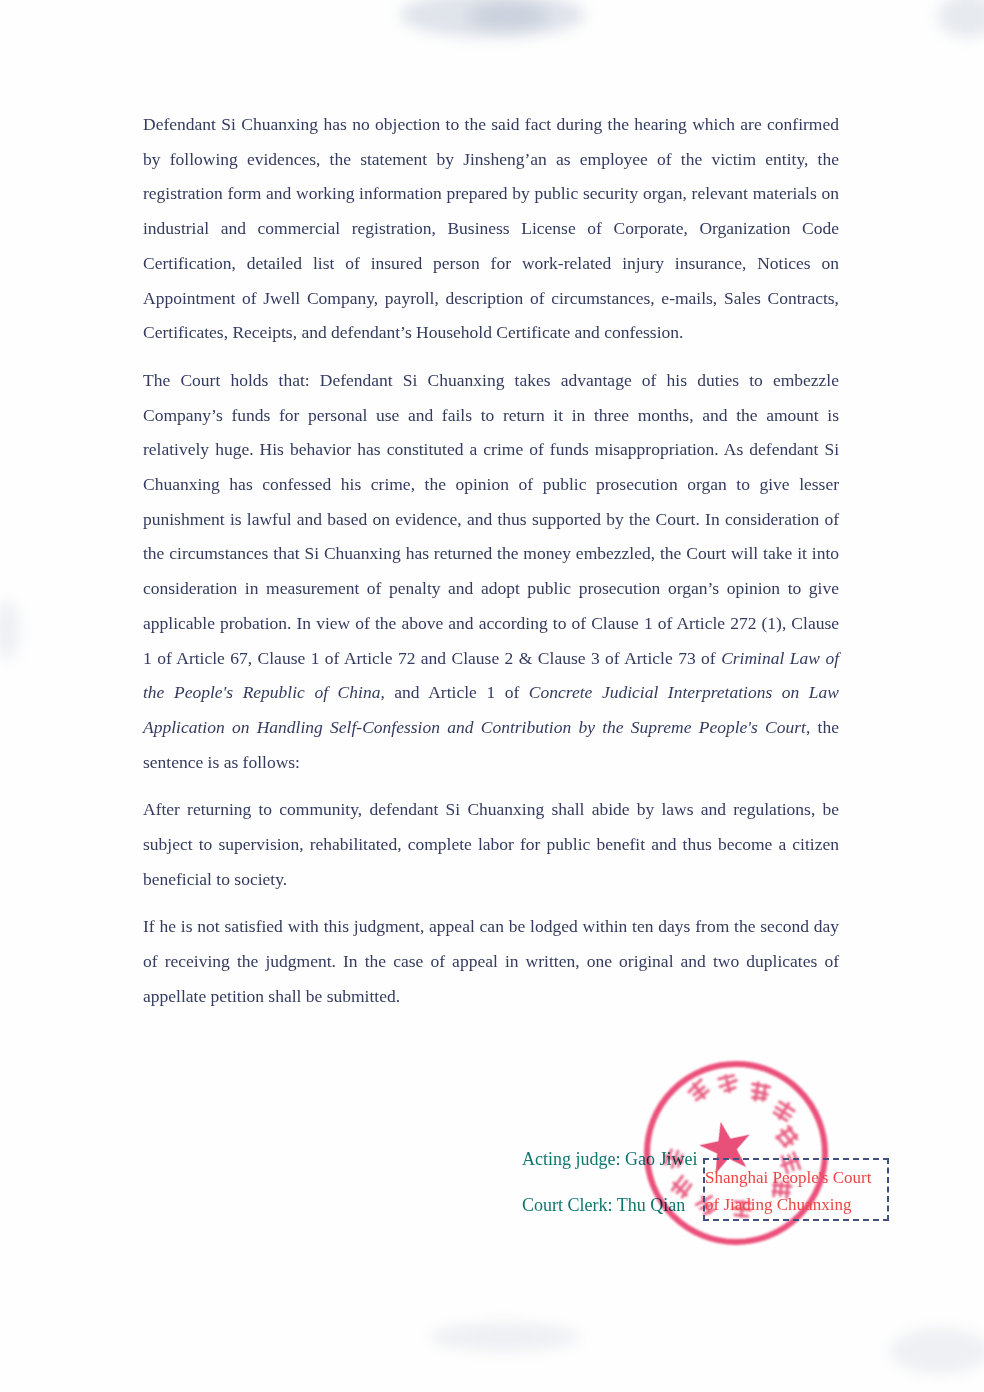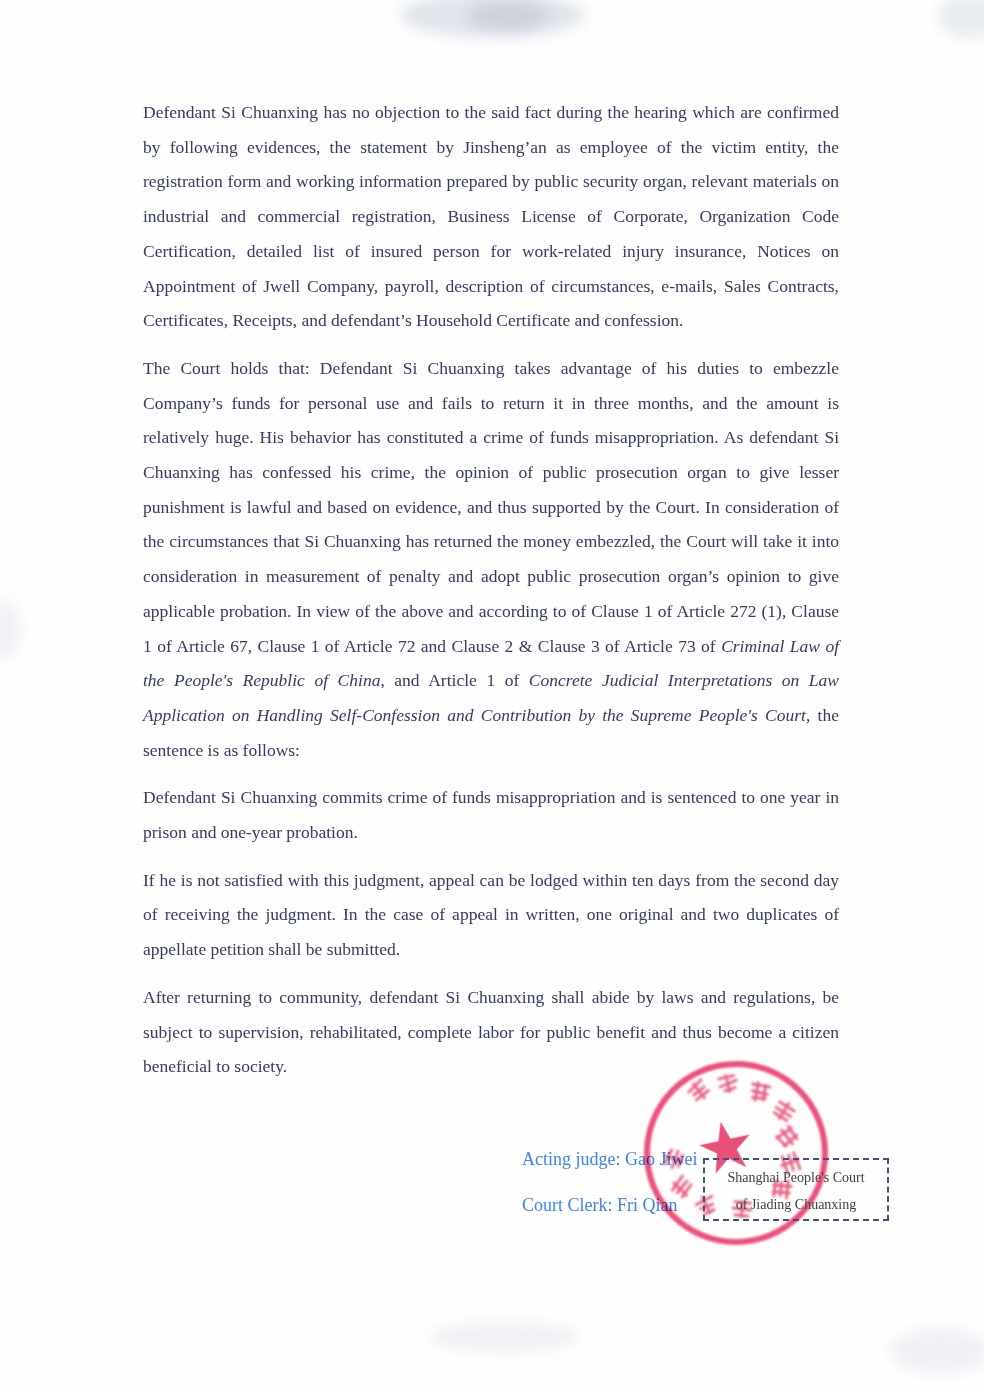--- a/index.html
+++ b/index.html
@@ -21,27 +21,28 @@
   .smudge-bottom  { left:430px; top:1322px;width:150px; height:30px; background:rgba(160,170,190,0.16); }
   .smudge-bottomright { left:890px; top:1328px; width:100px; height:46px; background:rgba(160,170,190,0.16); }
 
   .text-column {
     position:absolute; left:143px; top:95px; width:696px;
     font-size:17.5px; line-height:34.7px;
   }
   .text-column p {
     text-align:justify; text-align-last:left;
     margin-bottom:13px;
+    margin-top:12px;
   }
   .text-column p.note { padding-left:6px; }
   .italic { font-style:italic; }
 
   .signature {
     position:absolute; left:522px; top:1136px;
-    font-size:18px; line-height:46px; color:#3b82f6;
+    font-size:18px; line-height:46px; color:#0f766e;
     white-space:nowrap;
   }
 
   
   .stamp {
     position:absolute; left:644px; top:1061px; width:184px; height:184px;
     mix-blend-mode:multiply; pointer-events:none;
   }
   .stamp-ring {
     position:absolute; inset:0; border-radius:50%;
@@ -50,52 +51,51 @@
   }
   .stamp-star { position:absolute; left:54px; top:58px; filter:blur(0.6px); transform:rotate(-12deg); }
   .seal-mark { position:absolute; width:24px; height:24px; filter:blur(0.9px); opacity:0.75; }
   .seal-mark svg { width:100%; height:100%; }
   .seal-mark path { stroke:#e22a5a; stroke-width:2.6; fill:none; stroke-linecap:round; }
 
   
   .stamp-label {
     position:absolute; left:703px; top:1158px; width:186px; height:63px;
     border:2px dashed #41507f;
-    text-align:center; padding-top:4px;
-    font-size:14px; line-height:27px; color:#404040;
+    padding-top:4px;
+    font-size:17px; line-height:27px; color:#ef4444;
   }
 </style>
 </head>
 <body>
 
 <div class="page">
 
   <div class="smudge smudge-top"></div>
   <div class="smudge smudge-top2"></div>
   <div class="smudge smudge-topright"></div>
   <div class="smudge smudge-left"></div>
   <div class="smudge smudge-bottom"></div>
   <div class="smudge smudge-bottomright"></div>
 
   <main class="text-column">
     <p>Defendant Si Chuanxing has no objection to the said fact during the hearing which are confirmed by following evidences, the statement by Jinsheng’an as employee of the victim entity, the registration form and working information prepared by public security organ, relevant materials on industrial and commercial registration, Business License of Corporate, Organization Code Certification, detailed list of insured person for work-related injury insurance, Notices on Appointment of Jwell Company, payroll, description of circumstances, e-mails, Sales Contracts, Certificates, Receipts, and defendant’s Household Certificate and confession.</p>
 
     <p><span>The Court holds that: Defendant Si Chuanxing takes advantage of his duties to embezzle Company’s funds for personal use and fails to return it in three months, and the amount is relatively huge. His behavior has constituted a crime of funds misappropriation. As defendant Si Chuanxing has confessed his crime, the opinion of public prosecution organ to give lesser punishment is lawful and based on evidence, and thus supported by the Court. In consideration of the circumstances that Si Chuanxing has returned the money embezzled, the Court will take it into consideration in measurement of penalty and adopt public prosecution organ’s opinion to give applicable probation. In view of the above and according to of Clause 1 of Article 272 (1), Clause 1 of Article 67, Clause 1 of Article 72 and Clause 2 &amp; Clause 3 of Article 73 of </span><span class="italic">Criminal Law of the People's Republic of China</span><span>, and Article 1 of </span><span class="italic">Concrete Judicial Interpretations on Law Application on Handling Self-Confession and Contribution by the Supreme People's Court</span><span>, the sentence is as follows:</span></p>
 
-    <p>Defendant Si Chuanxing commits crime of funds misappropriation and is sentenced to one year in prison and one-year probation.</p>
 
 
+    <p>After returning to community, defendant Si Chuanxing shall abide by laws and regulations, be subject to supervision, rehabilitated, complete labor for public benefit and thus become a citizen beneficial to society.</p>
+
     <p>If he is not satisfied with this judgment, appeal can be lodged within ten days from the second day of receiving the judgment. In the case of appeal in written, one original and two duplicates of appellate petition shall be submitted.</p>
-
-    <p>After returning to community, defendant Si Chuanxing shall abide by laws and regulations, be subject to supervision, rehabilitated, complete labor for public benefit and thus become a citizen beneficial to society.</p>
   </main>
 
   <div class="signature">
     <div>Acting judge: Gao Jiwei</div>
-    <div>Court Clerk: Fri Qian</div>
+    <div>Court Clerk: Thu Qian</div>
   </div>
 
   <div class="stamp">
     <div class="stamp-ring"></div>
     <svg class="stamp-star" width="56" height="56" viewBox="0 0 100 100">
       <path d="M50,4 L61,37 L96,37 L68,58 L78,93 L50,71 L22,93 L32,58 L4,37 L39,37 Z" fill="#e42a5c" opacity="0.82"></path>
     </svg>
 
     <span class="seal-mark" style="left:43px; top:18px; transform:rotate(-38deg);"><svg viewBox="0 0 22 22">
           <path d="M3,6 L19,4 M5,11 L17,11 M4,16 L18,16 M11,3 L11,19"></path>

